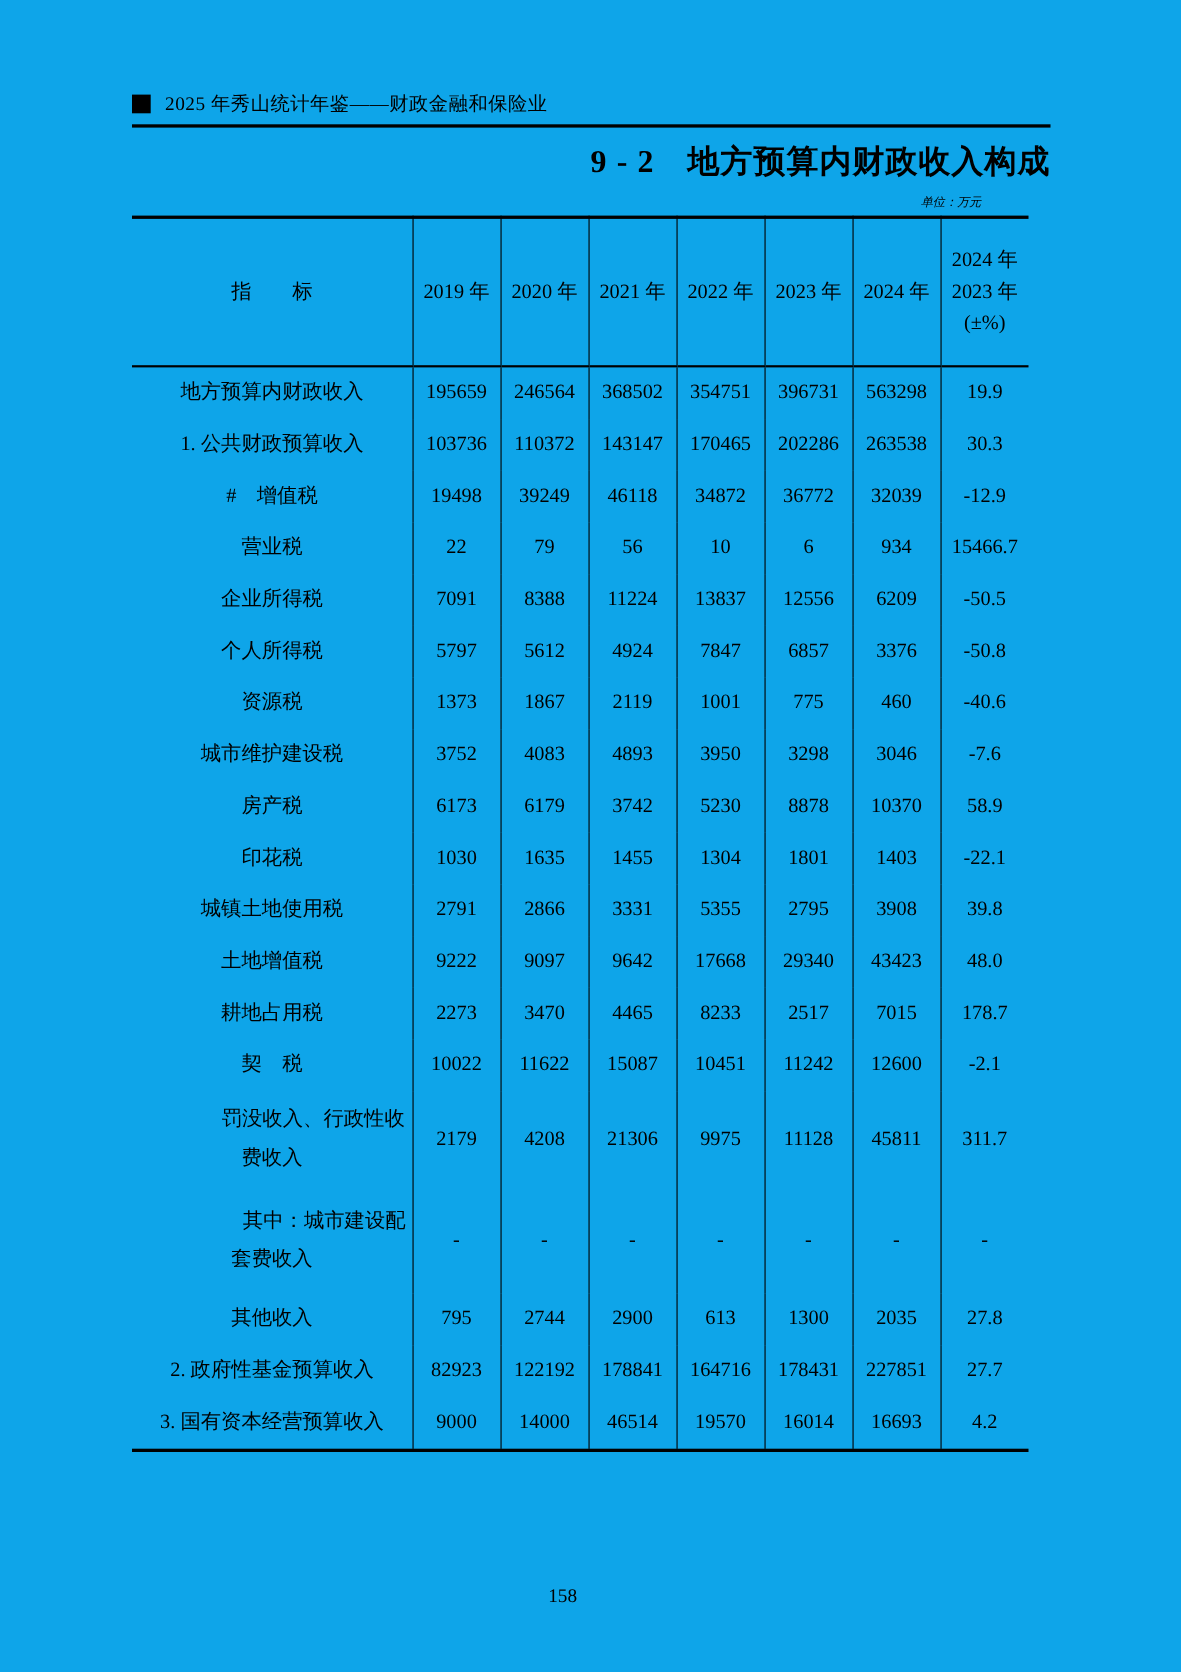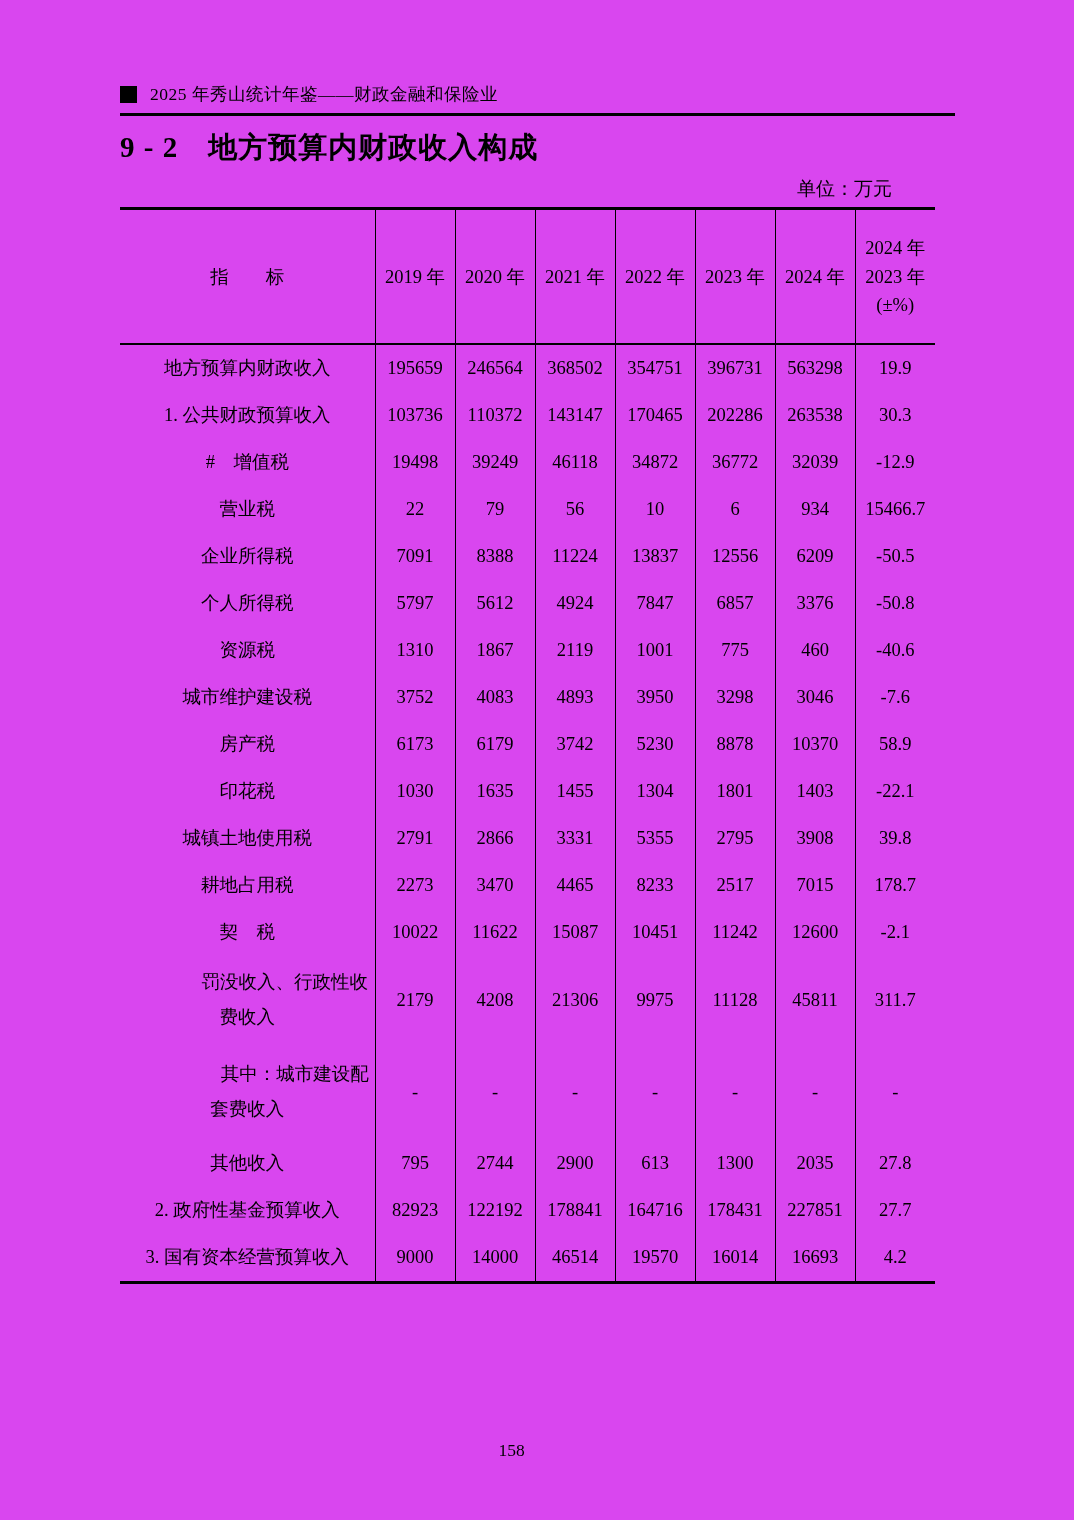--- a/index.html
+++ b/index.html
@@ -1,20 +1,20 @@
 <!DOCTYPE html>
 <html><head>
 <meta charset="utf-8">
 <style>
   html, body { margin: 0; padding: 0; background: #e8e8e8; }
   .page {
     position: relative;
     width: 1074px;
     height: 1520px;
-    background: #d946ef;
+    background: #0ea5e9;
     font-family: "Liberation Serif", "DejaVu Serif", serif;
     color: #000;
     overflow: hidden;
     margin: 0 auto;
   }
   .content {
     margin-left: 120px;
     width: 835px;
     padding-top: 82px;
   }
@@ -25,31 +25,32 @@
     gap: 13px;
     padding-bottom: 7px;
     border-bottom: 3px solid #000;
   }
   .hdr-square { width: 17px; height: 17px; background: #000; flex: none; }
   .hdr-text { font-size: 17.5px; letter-spacing: 0.5px; }
 
   
   .title {
     margin: 15px 0 0 0;
-    text-align: left;
+    text-align: right;
     font-size: 29px;
     font-weight: bold;
     letter-spacing: 1px;
     line-height: 1.15;
   }
   .unit {
     margin-top: 12px;
     text-align: right;
     padding-right: 63px;
-    font-size: 19px;
+    font-size: 11px;
+    font-style: italic;
   }
 
   
   .stat-table {
     margin-top: 5px;
     border-collapse: collapse;
     table-layout: fixed;
     width: 815px;
     border-top: 3px solid #000;
     border-bottom: 3px solid #000;
@@ -189,21 +190,21 @@
             <td>5797</td>
             <td>5612</td>
             <td>4924</td>
             <td>7847</td>
             <td>6857</td>
             <td>3376</td>
             <td>-50.8</td>
           </tr>
           <tr>
             <td class="col-label ind3">资源税</td>
-            <td>1310</td>
+            <td>1373</td>
             <td>1867</td>
             <td>2119</td>
             <td>1001</td>
             <td>775</td>
             <td>460</td>
             <td>-40.6</td>
           </tr>
           <tr>
             <td class="col-label ind3">城市维护建设税</td>
             <td>3752</td>
@@ -236,20 +237,30 @@
           </tr>
           <tr>
             <td class="col-label ind3">城镇土地使用税</td>
             <td>2791</td>
             <td>2866</td>
             <td>3331</td>
             <td>5355</td>
             <td>2795</td>
             <td>3908</td>
             <td>39.8</td>
+          </tr>
+          <tr>
+            <td class="col-label ind3">土地增值税</td>
+            <td>9222</td>
+            <td>9097</td>
+            <td>9642</td>
+            <td>17668</td>
+            <td>29340</td>
+            <td>43423</td>
+            <td>48.0</td>
           </tr>
           <tr>
             <td class="col-label ind3">耕地占用税</td>
             <td>2273</td>
             <td>3470</td>
             <td>4465</td>
             <td>8233</td>
             <td>2517</td>
             <td>7015</td>
             <td>178.7</td>

